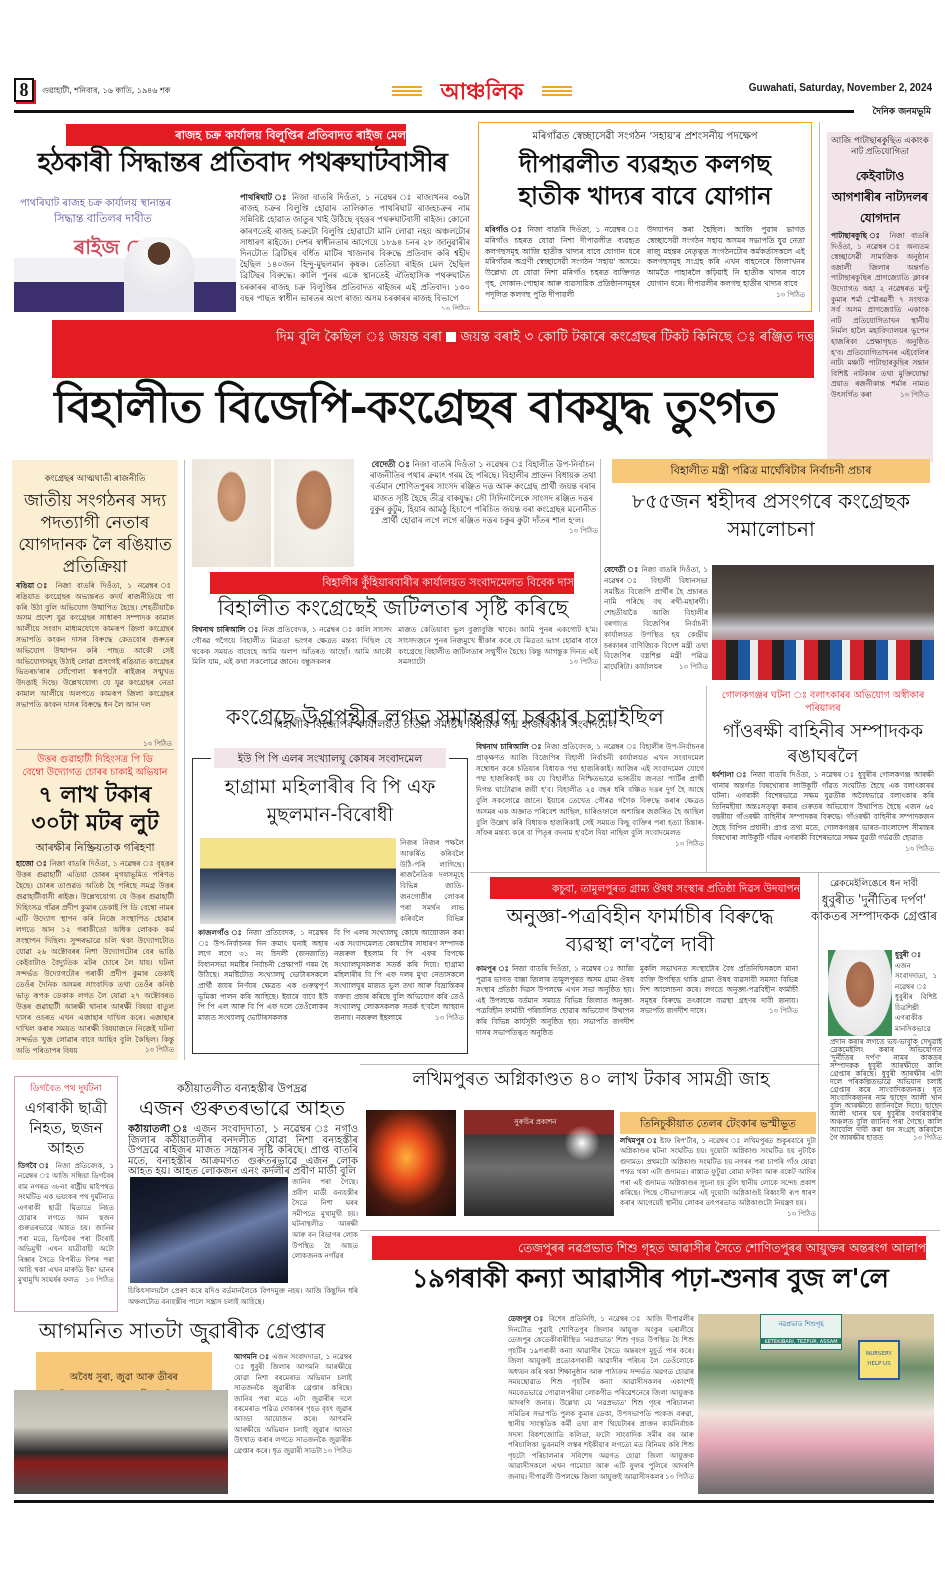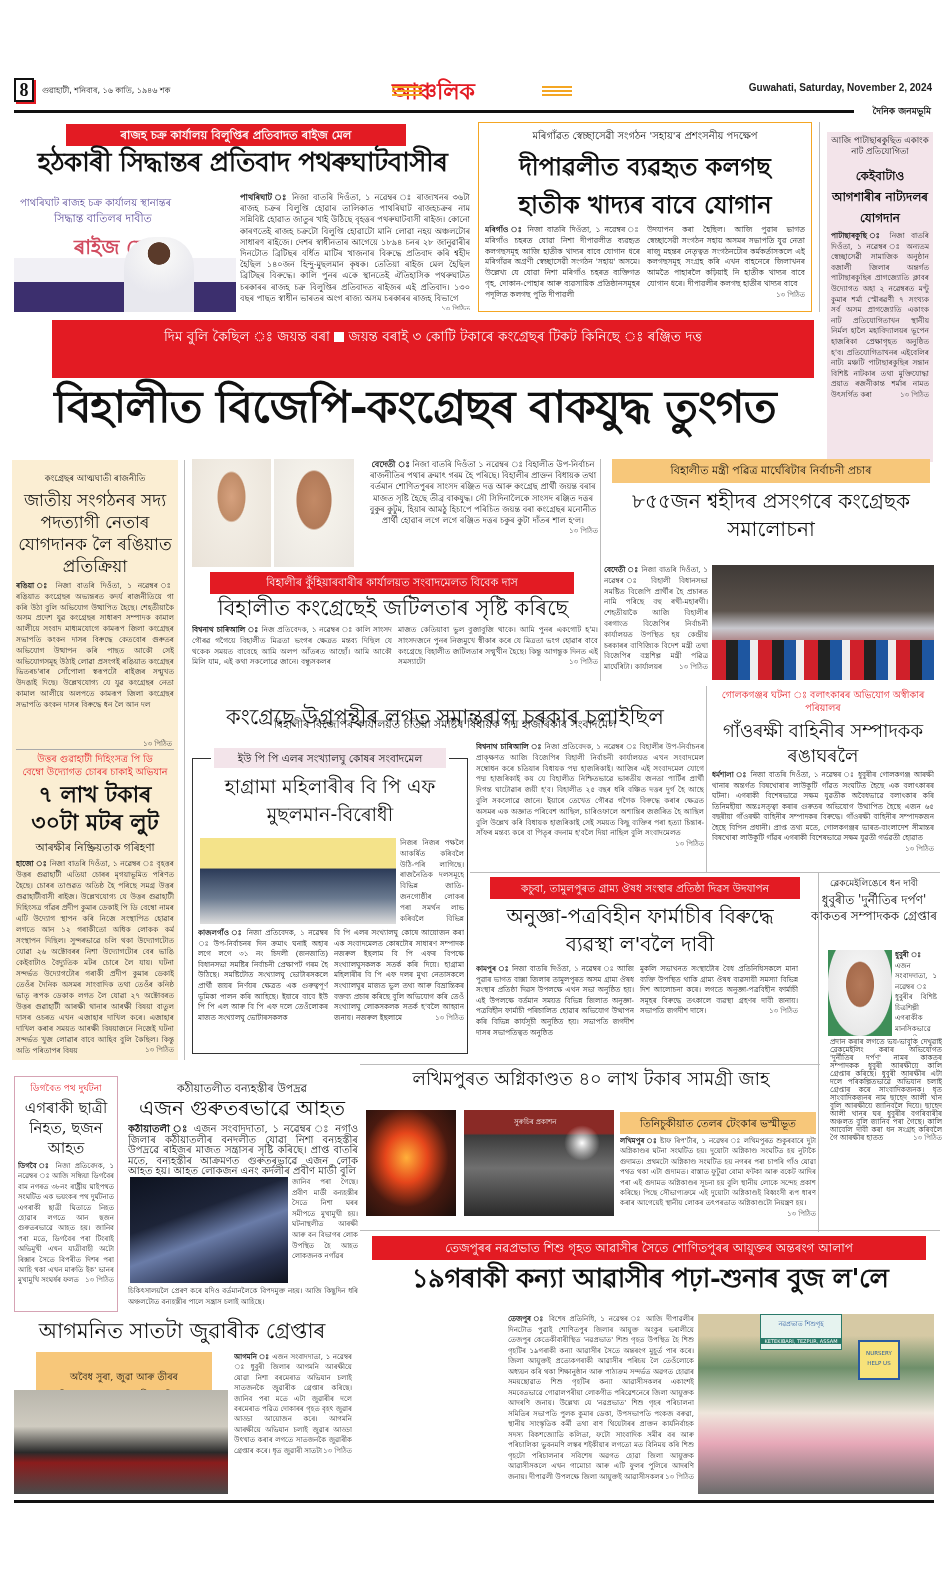--- a/index.html
+++ b/index.html
@@ -1,36 +1,36 @@
 <!DOCTYPE html>
 <html><head>
 <meta charset="utf-8">
 <style>
 *{box-sizing:border-box;margin:0;padding:0}
 body{width:945px;height:1571px;background:#fff;font-family:"DejaVu Sans",sans-serif;color:#111;position:relative;overflow:hidden}
 .abs{position:absolute}
-.red-bar{background:#e31b23;color:#fff;text-align:center;font-weight:bold}
+.red-bar{background:#e31b23;color:#fff;text-align:right;font-weight:bold}
 .body-text{font-size:8.2px;line-height:11.2px;color:#222;text-align:justify;font-family:"DejaVu Serif",serif}
 .hl{font-family:"DejaVu Serif",serif;font-weight:bold;color:#111;text-align:center;line-height:1.05}
 .kicker{font-family:"DejaVu Serif",serif;text-align:center;color:#111}
 .dateline{font-weight:bold}
 .cont{float:right;font-size:7px;color:#444}
 .photo{background:linear-gradient(135deg,#6b7a8f,#b9a58b 50%,#4e5a6b);position:absolute}
 .beige{background:#fbeed3}
 .pinkbox{background:#f3e4ea}
 .orangebar{background:#f7c77a;color:#111;text-align:center;font-family:"DejaVu Serif",serif}
 .rule{position:absolute;background:#111}
 </style>
 </head>
 <body>
 
 <div class="abs" style="left:14px;top:76px;width:918px;height:34px">
   <div class="abs" style="left:0;top:2px;width:20px;height:24px;border:2px solid #111;font:bold 18px 'Liberation Serif',serif;text-align:center;line-height:20px;box-shadow:2px 2px 0 #e31b23">8</div>
   <div class="abs" style="left:28px;top:8px;font-size:8px;color:#222">গুৱাহাটী, শনিবাৰ, ১৬ কাতি, ১৯৪৬ শক</div>
-  <div class="abs" style="left:378px;top:0;width:180px;height:30px;text-align:left">
+  <div class="abs" style="left:378px;top:0;width:180px;height:30px;text-align:center">
     <span class="abs" style="left:0;top:10px;width:30px;height:2px;background:#f4a623;box-shadow:0 4px 0 #f4a623,0 8px 0 #f4a623"></span>
     <span style="font:bold 22px 'DejaVu Serif',serif;color:#e31b23;line-height:30px">আঞ্চলিক</span>
     <span class="abs" style="right:0;top:10px;width:30px;height:2px;background:#f4a623;box-shadow:0 4px 0 #f4a623,0 8px 0 #f4a623"></span>
   </div>
   <div class="abs" style="right:0;top:6px;font:bold 10px 'Liberation Sans',sans-serif;color:#222">Guwahati, Saturday, November 2, 2024</div>
 </div>
 <div class="rule" style="left:14px;top:110px;width:840px;height:3px"></div>
 <div class="abs" style="right:14px;top:104px;font:bold 9px 'DejaVu Serif',serif">দৈনিক জনমভূমি</div>
 
 <div class="abs red-bar" style="left:66px;top:124px;width:340px;height:22px;font-size:11.5px;line-height:22px;font-family:'DejaVu Serif',serif">ৰাজহ চক্ৰ কাৰ্যালয় বিলুপ্তিৰ প্ৰতিবাদত ৰাইজ মেল</div>
@@ -42,21 +42,21 @@
   <div class="abs" style="left:0;bottom:0;width:222px;height:30px;background:#3c2f6e"></div>
   <div class="abs" style="left:110px;top:45px;width:70px;height:75px;border-radius:30px 30px 0 0;background:radial-gradient(circle at 50% 22%,#5a3a2a 0,#5a3a2a 16%,#f6f6f6 17%,#e8e8ee 60%)"></div>
 </div>
 <div class="abs body-text" style="left:240px;top:192px;width:230px;height:118px;overflow:hidden">
   <span class="dateline">পাথৰিঘাট ঃ</span> <span>নিজা বাতৰি দিওঁতা, ১ নৱেম্বৰ ঃ ৰাজ্যখনৰ ৩৬টা ৰাজহ চক্ৰৰ বিলুপ্তি হোৱাৰ তালিকাত পাথৰিঘাট ৰাজহচক্ৰৰ নাম সন্নিবিষ্ট হোৱাত জাতুৰ খাই উঠিছে বৃহত্তৰ পথৰুঘাটবাসী ৰাইজ। কোনো কাৰণতেই ৰাজহ চক্ৰটো বিলুপ্তি হোৱাটো মানি লোৱা নহয় অঞ্চলটোৰ সাধাৰণ ৰাইজে। দেশৰ স্বাধীনতাৰ আগেয়ে ১৮৯৪ চনৰ ২৮ জানুৱাৰীৰ দিনটোত ব্ৰিটিছৰ বৰ্ধিত মাটিৰ খাজনাৰ বিৰুদ্ধে প্ৰতিবাদ কৰি শ্বহীদ হৈছিল ১৪০জন হিন্দু-মুছলমান কৃষক। তেতিয়া ৰাইজ মেল হৈছিল ব্ৰিটিছৰ বিৰুদ্ধে। কালি পুনৰ একে স্থানতেই ঐতিহাসিক পথৰুঘাটত চৰকাৰৰ ৰাজহ চক্ৰ বিলুপ্তিৰ প্ৰতিবাদত ৰাইজৰ এই প্ৰতিবাদ। ১৩০ বছৰ পাছত স্বাধীন ভাৰতৰ অংগ ৰাজ্য অসম চৰকাৰৰ ৰাজহ বিভাগে</span>
   <span class="cont">১৩ পিঠিত</span>
 </div>
 
 <div class="abs" style="left:478px;top:122px;width:334px;height:190px;border:1.5px solid #f4a623">
   <div class="kicker" style="margin-top:5px;font-size:10px">মৰিগাঁৱত স্বেচ্ছাসেৱী সংগঠন 'সহায়'ৰ প্ৰশংসনীয় পদক্ষেপ</div>
-  <div class="hl" style="margin:3px 6px 0;font-size:24px;line-height:38px">দীপাৱলীত ব্যৱহৃত কলগছ হাতীক খাদ্যৰ বাবে যোগান</div>
+  <div class="hl" style="margin:3px 6px 0;font-size:24px;line-height:32px">দীপাৱলীত ব্যৱহৃত কলগছ হাতীক খাদ্যৰ বাবে যোগান</div>
   <div class="abs body-text" style="left:6px;top:102px;width:155px;height:84px;overflow:hidden;font-size:7.6px;line-height:10.8px">
     <span class="dateline">মৰিগাঁও ঃ</span> <span>নিজা বাতৰি দিওঁতা, ১ নৱেম্বৰ ঃ মৰিগাঁও চহৰত যোৱা নিশা দীপাৱলীত ব্যৱহৃত কলগছসমূহ আজি হাতীক খাদ্যৰ বাবে যোগান ধৰে মৰিগাঁৱৰ অগ্ৰণী স্বেচ্ছাসেৱী সংগঠন 'সহায়' অসমে। উল্লেখ্য যে যোৱা নিশা মৰিগাঁও চহৰত ব্যক্তিগত গৃহ, দোকান-পোহাৰ আৰু ব্যৱসায়িক প্ৰতিষ্ঠানসমূহৰ পদূলিত কলগছ পুতি দীপাৱলী</span>
   </div>
   <div class="abs body-text" style="left:168px;top:102px;width:158px;height:84px;overflow:hidden;font-size:7.6px;line-height:10.8px">
     <span>উদযাপন কৰা হৈছিল। আজি পুৱাৰ ভাগত স্বেচ্ছাসেৱী সংগঠন সহায় অসমৰ সভাপতি যুৱ নেতা ৰাজু মহন্তৰ নেতৃত্বত সংগঠনটোৰ কৰ্মকৰ্তাসকলে এই কলগছসমূহ সংগ্ৰহ কৰি এখন বাহনেৰে জিলাখনৰ আমতৈ পাহাৰলৈ কঢ়িয়াই নি হাতীক খাদ্যৰ বাবে যোগান ধৰে। দীপাৱলীৰ কলগছ হাতীৰ খাদ্যৰ বাবে</span> <span class="cont">১৩ পিঠিত</span>
   </div>
 </div>
 
 <div class="abs pinkbox" style="left:827px;top:132px;width:106px;height:330px;padding:3px 4px">
   <div class="kicker" style="font-size:8.5px;line-height:11px">আজি পাটাছাৰকুছিত একাংক নাট প্ৰতিযোগিতা</div>

